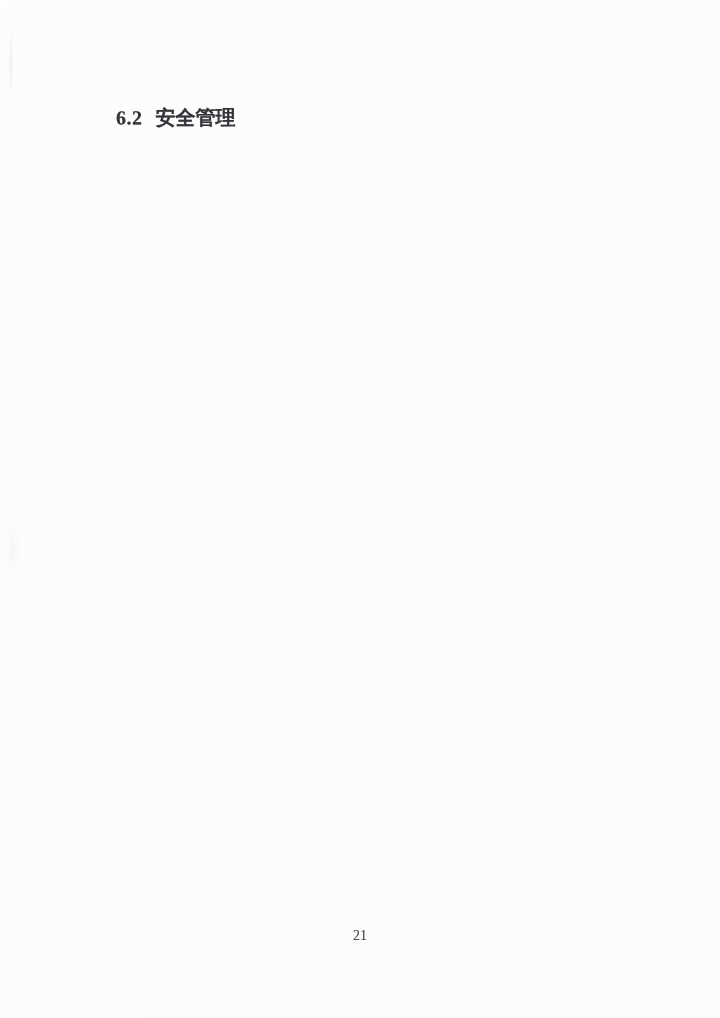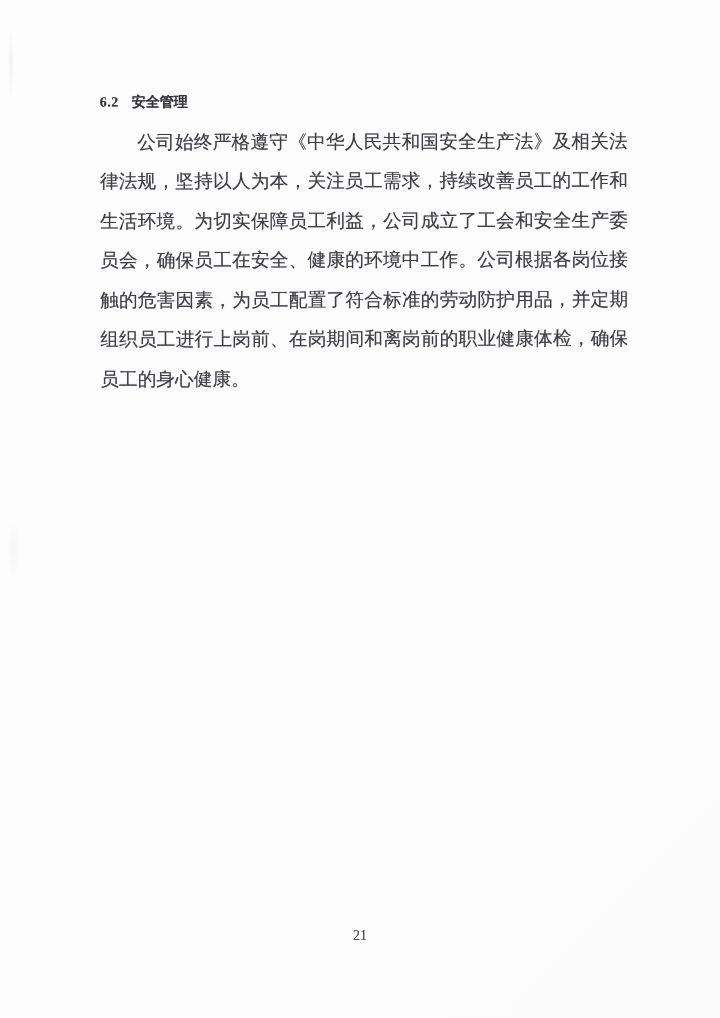--- a/index.html
+++ b/index.html
@@ -37,22 +37,22 @@
   .content {
     position: absolute;
     left: 100px;
     top: 82px;
     width: 528px;
     transform: rotate(-0.12deg);
     color: #3e3e44;
     text-shadow: 0 0 0.7px rgba(70,70,78,0.55);
   }
   .heading {
-    margin: 0;
-    font-size: 14px;
+    margin: 16px;
+    font-size: 20px;
     font-weight: bold;
     line-height: 39.5px;
     color: #333338;
     font-family: Liberation Serif, serif;
   }
   .heading .heading-number {
     margin-right: 13px;
     letter-spacing: 0.5px;
   }
   .body-par {
@@ -81,20 +81,19 @@
 
 <div class="page">
   <div class="scan-artifact-top-left"></div>
   <div class="scan-artifact-left"></div>
 
   <div class="content">
     <h2 class="heading">
       <span class="heading-number">6.2</span><span>安全管理</span>
     </h2>
 
-    <p class="body-par">公司始终严格遵守《中华人民共和国安全生产法》及相关法律法规，坚持以人为本，关注员工需求，持续改善员工的工作和生活环境。为切实保障员工利益，公司成立了工会和安全生产委员会，确保员工在安全、健康的环境中工作。公司根据各岗位接触的危害因素，为员工配置了符合标准的劳动防护用品，并定期组织员工进行上岗前、在岗期间和离岗前的职业健康体检，确保员工的身心健康。</p>
 
 
 
   </div>
 
   <div class="page-footer">21</div>
 </div>
 
 </body></html>

